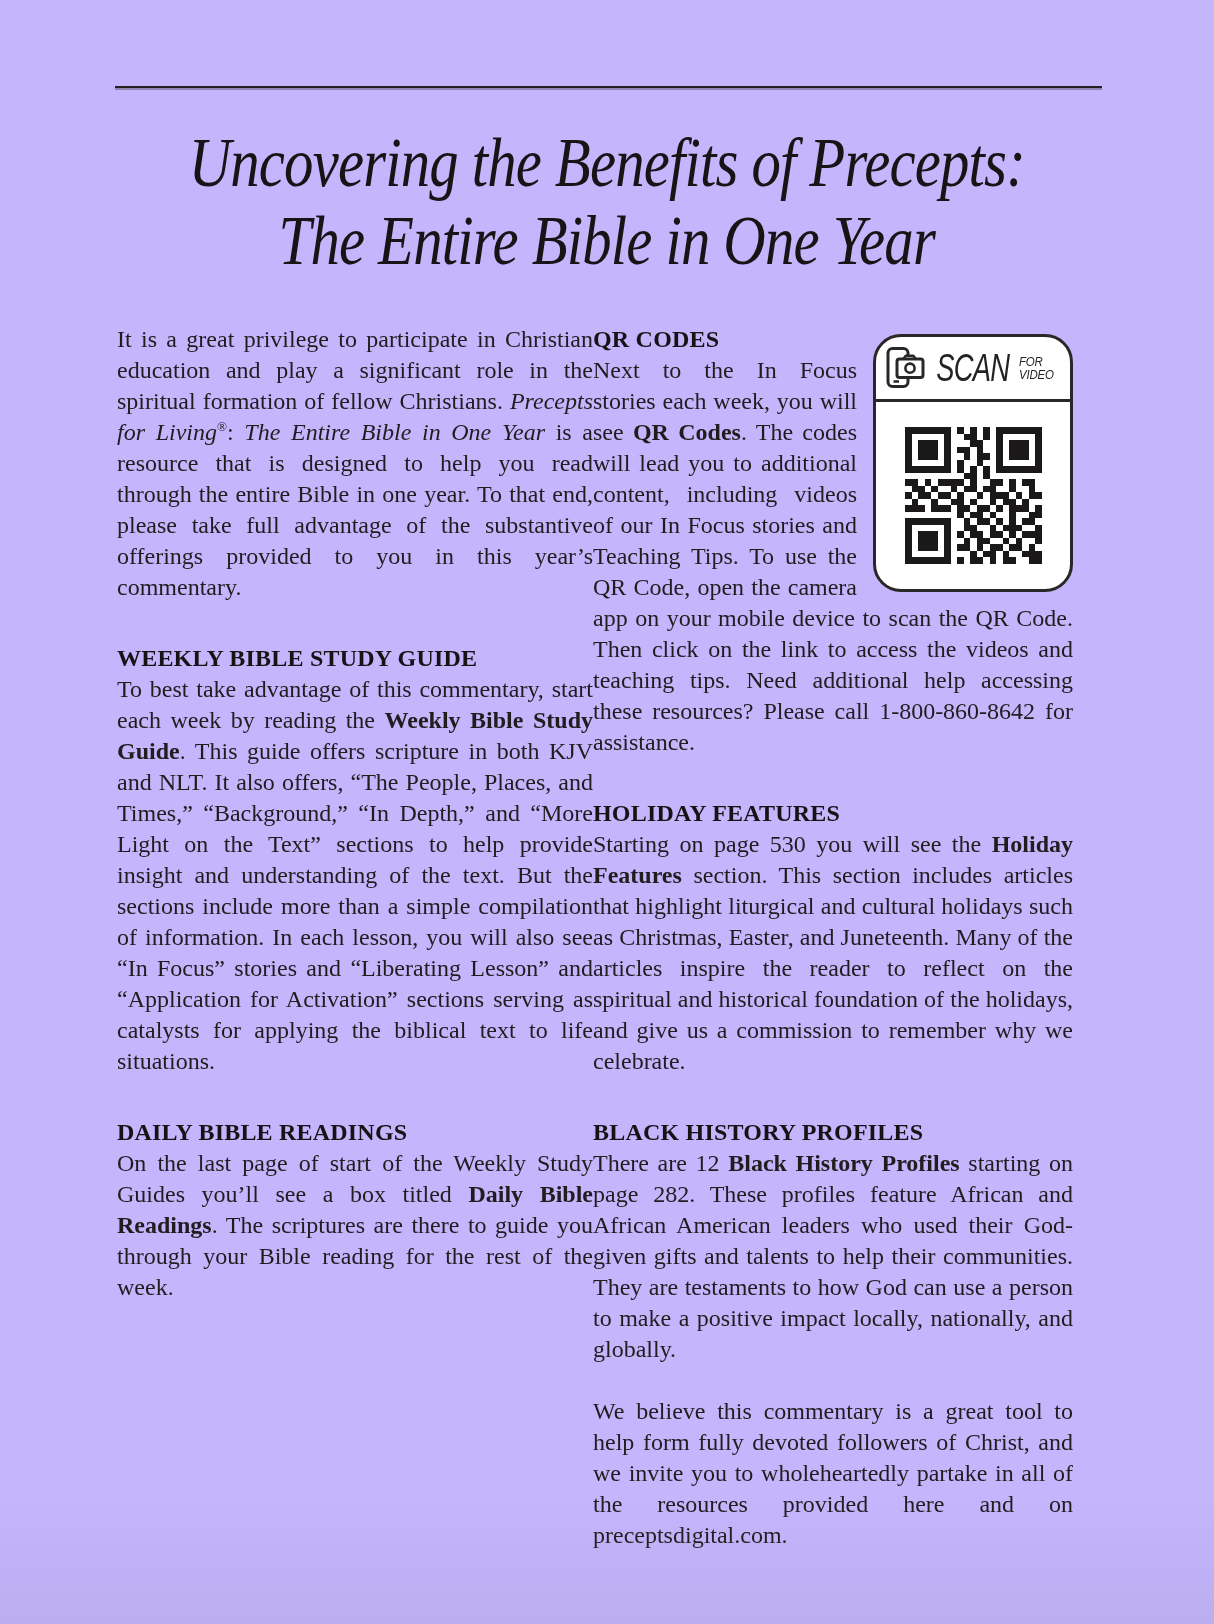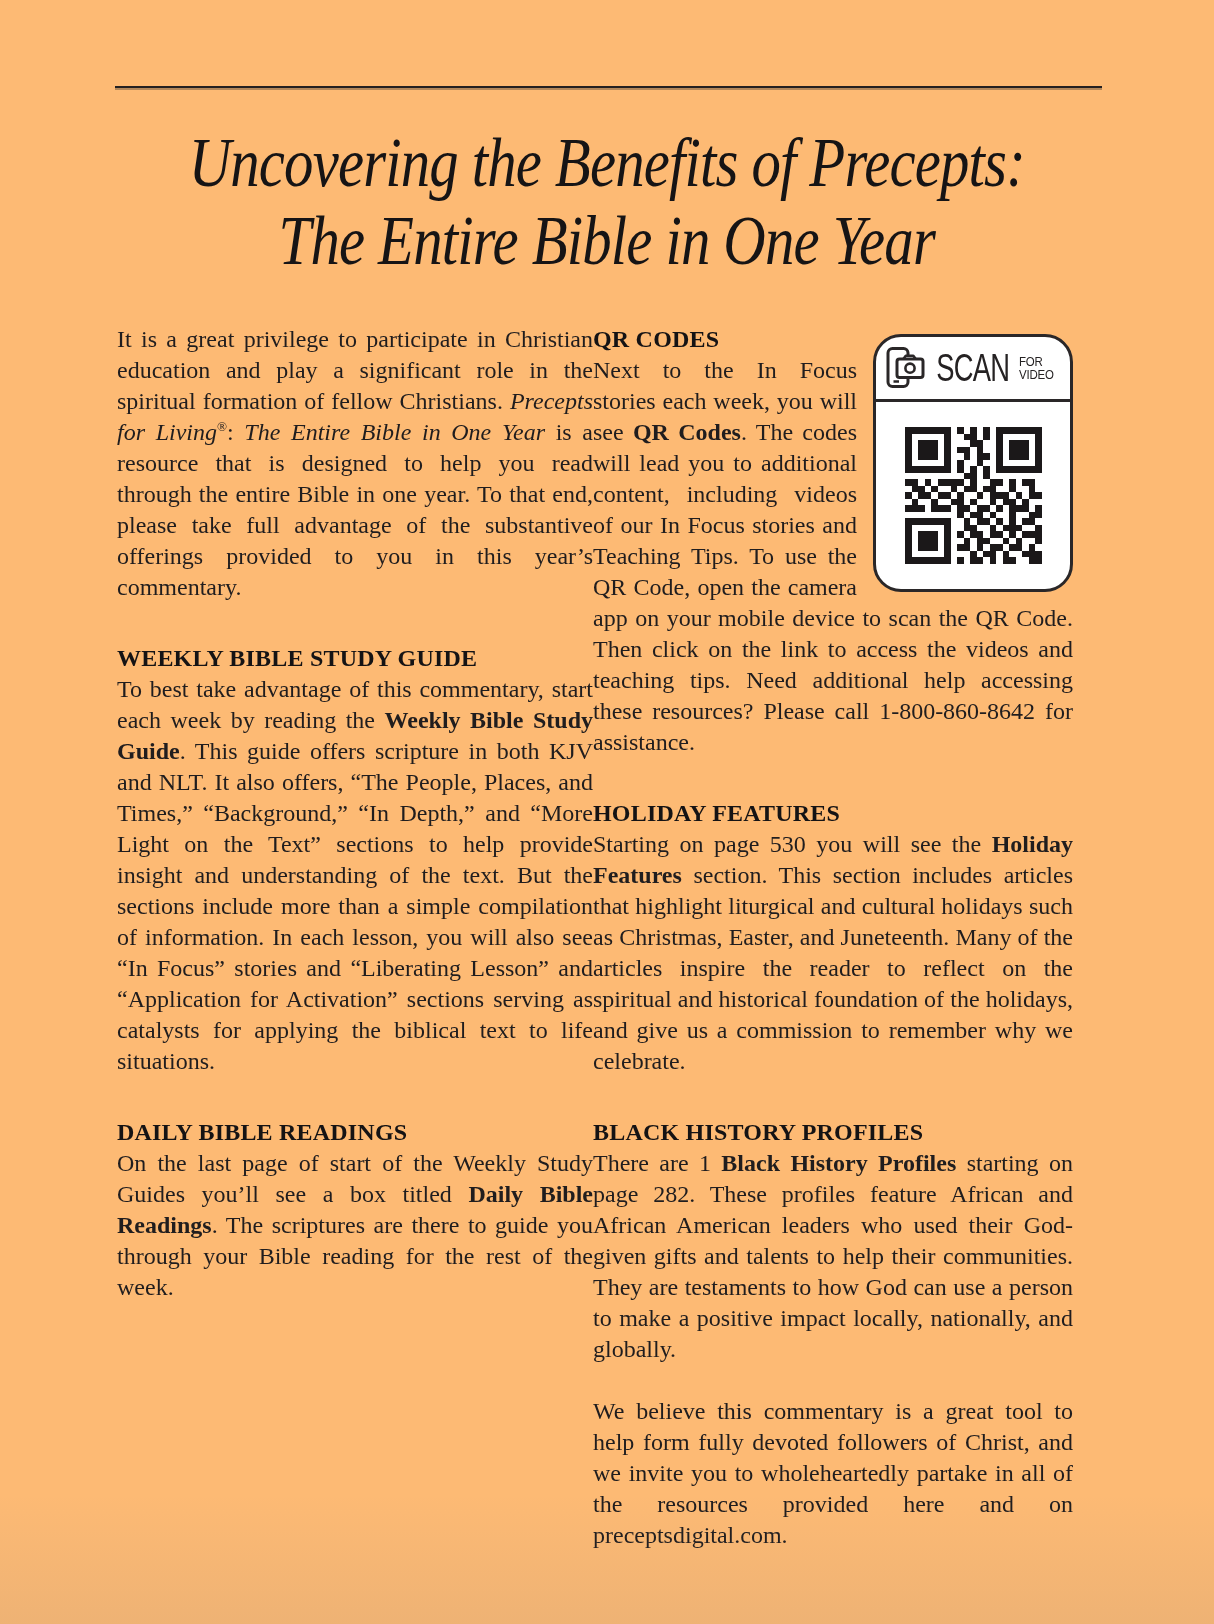--- a/index.html
+++ b/index.html
@@ -1,19 +1,19 @@
 <!DOCTYPE html>
 <html><head>
 <meta charset="utf-8">
 <style>
   html,body{margin:0;padding:0;background:#e8e8ea;}
   .page{
     position:relative;
     width:1214px;height:1624px;
-    background:#fdba74;
+    background:#c4b5fd;
     margin:0 auto;
     overflow:hidden;
     color:#1d1a1b;
     font-family:"Liberation Serif","DejaVu Serif",serif;
   }
   .page::after{
     content:"";position:absolute;left:0;right:0;bottom:0;height:130px;
     background:linear-gradient(to bottom,rgba(110,110,118,0) 0%,rgba(110,110,118,0.10) 100%);
     pointer-events:none;
   }
@@ -63,20 +63,21 @@
   .sup{vertical-align:super;font-size:55%;line-height:0;}
   
   .qr-box{
     float:right;
     width:194px;height:252px;
     border:3px solid #2a2728;
     border-radius:28px;
     margin:10px 0 10px 16px;
     background:#fff;
     overflow:hidden;
+    font-style:italic;
   }
   .qr-box-header{
     height:62px;
     border-bottom:3px solid #2a2728;
     display:flex;align-items:center;justify-content:center;
     gap:4px;
   }
   .scan-icon{display:inline-flex;flex:0 0 auto;}
   .scan-word{
     font-family:"Liberation Sans","DejaVu Sans",sans-serif;
@@ -389,19 +390,19 @@
           </div>
       </div>
 
       <h2 class="section-heading first">QR CODES</h2>
       <p class="body-para"><span>Next to the In Focus stories each week, you will see </span><span class="b">QR Codes</span><span>. The codes will lead you to additional content, including videos of our In Focus stories and Teaching Tips. To use the QR Code, open the camera app on your mobile device to scan the QR Code. Then click on the link to access the videos and teaching tips. Need additional help accessing these resources? Please call 1-800-860-8642 for assistance.</span></p>
 
       <h2 class="section-heading">HOLIDAY FEATURES</h2>
       <p class="body-para"><span>Starting on page 530 you will see the </span><span class="b">Holiday Features</span><span> section. This section includes articles that highlight liturgical and cultural holidays such as Christmas, Easter, and Juneteenth. Many of the articles inspire the reader to reflect on the spiritual and historical foundation of the holidays, and give us a commission to remember why we celebrate.</span></p>
 
       <h2 class="section-heading">BLACK HISTORY PROFILES</h2>
-      <p class="body-para"><span>There are 1 </span><span class="b">Black History Profiles</span><span> starting on page 282. These profiles feature African and African American leaders who used their God-given gifts and talents to help their communities. They are testaments to how God can use a person to make a positive impact locally, nationally, and globally.</span></p>
+      <p class="body-para"><span>There are 12 </span><span class="b">Black History Profiles</span><span> starting on page 282. These profiles feature African and African American leaders who used their God-given gifts and talents to help their communities. They are testaments to how God can use a person to make a positive impact locally, nationally, and globally.</span></p>
 
       <p class="body-para closing"><span>We believe this commentary is a great tool to help form fully devoted followers of Christ, and we invite you to wholeheartedly partake in all of the resources provided here and on preceptsdigital.com.</span></p>
     </div>
 
   </div>
 </div>
 
 </body></html>

